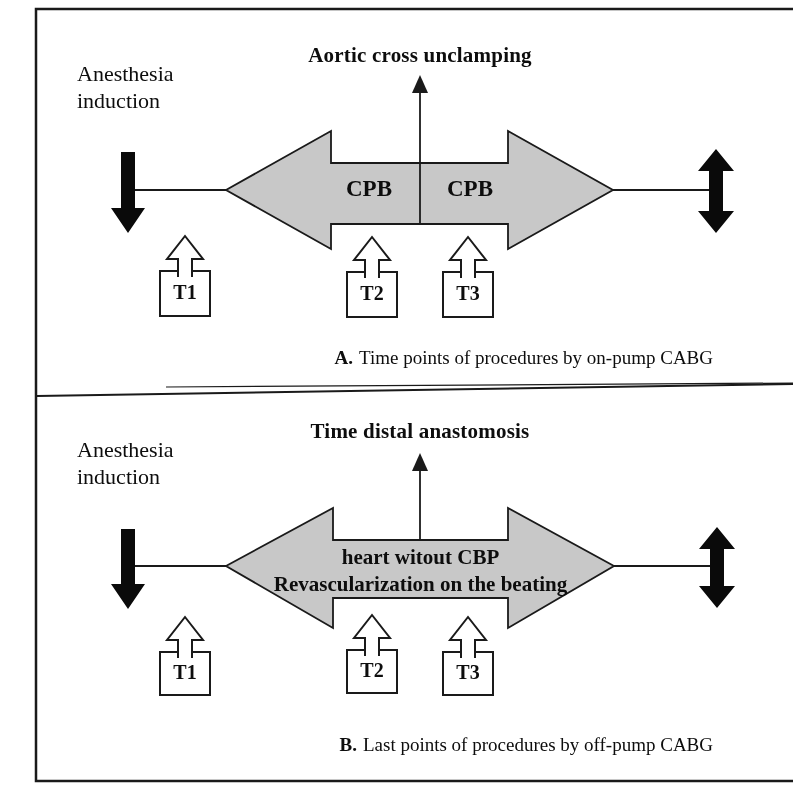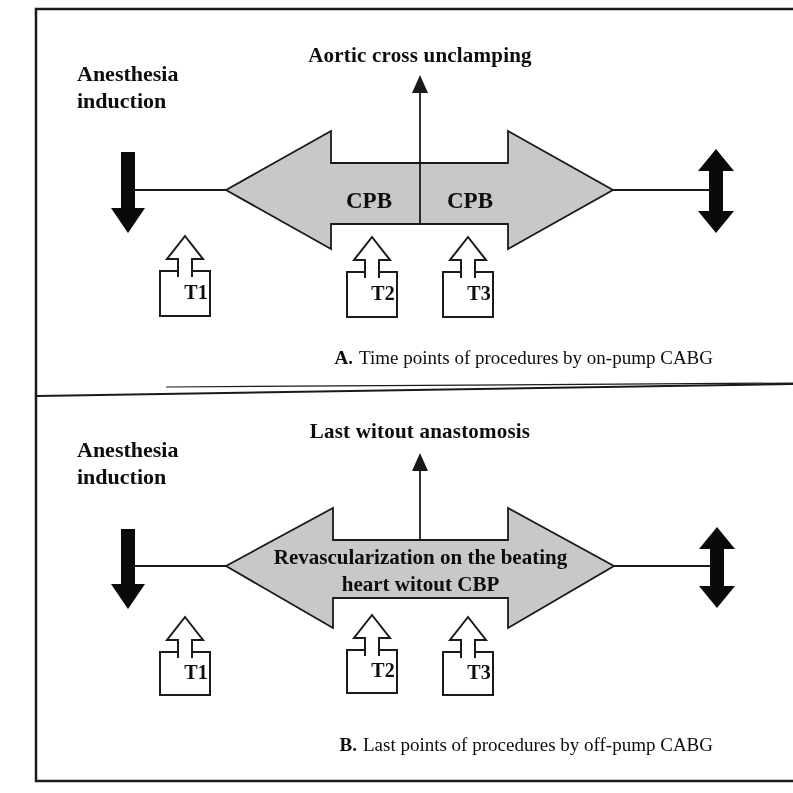--- a/index.html
+++ b/index.html
@@ -6,23 +6,23 @@
   body{
     width:793px;height:793px;position:relative;overflow:hidden;
     background:#ffffff;
     font-family:"Liberation Serif", serif;
     color:#0d0d0d;
   }
   .stage{position:absolute;left:16px;top:0;width:793px;height:793px;}
   svg.shapes{position:absolute;left:0;top:0;}
   .lbl{position:absolute;color:#0d0d0d;}
   .event-title{font-weight:bold;font-size:21px;text-align:center;letter-spacing:.2px;}
-  .start-label{font-weight:bold;font-size:22px;line-height:1.22;text-align:left;}
-  .cpb{font-weight:bold;font-size:23px;text-align:center;margin-top:12px;}
-  .t-label{font-weight:bold;font-size:20px;text-align:center;padding-left:11px;}
+  .start-label{font-weight:normal;font-size:22px;line-height:1.22;text-align:left;}
+  .cpb{font-weight:bold;font-size:23px;text-align:center;}
+  .t-label{font-weight:bold;font-size:20px;text-align:center;}
   .caption{font-size:19px;text-align:right;}
   .caption b{margin-right:6px;}
   .revasc{font-weight:bold;font-size:21px;line-height:1.28;text-align:center;}
 </style>
 </head>
 <body>
 
 <div class="stage">
 
   <svg class="shapes" width="793" height="793" viewBox="0 0 793 793">
@@ -104,30 +104,30 @@
   <div class="lbl cpb" style="left:423px;top:176px;width:62px;">CPB</div>
 
   <div class="lbl t-label" style="left:144px;top:281px;width:50px;">T1</div>
   <div class="lbl t-label" style="left:331px;top:282px;width:50px;">T2</div>
   <div class="lbl t-label" style="left:427px;top:282px;width:50px;">T3</div>
 
   <div class="lbl caption" style="left:97px;top:347px;width:600px;">
     <b>A.</b><span>Time points of procedures by on-pump CABG</span>
   </div>
 
-  <div class="lbl event-title" style="left:204px;top:419px;width:400px;">Last witout anastomosis</div>
+  <div class="lbl event-title" style="left:204px;top:419px;width:400px;">Time distal anastomosis</div>
 
   <div class="lbl start-label" style="left:61px;top:437px;width:160px;">
     <div>Anesthesia</div>
     <div>induction</div>
   </div>
 
   <div class="lbl revasc" style="left:253px;top:544px;width:303px;">
+    <div>heart witout CBP</div>
     <div>Revascularization on the beating</div>
-    <div>heart witout CBP</div>
   </div>
 
   <div class="lbl t-label" style="left:144px;top:661px;width:50px;">T1</div>
   <div class="lbl t-label" style="left:331px;top:659px;width:50px;">T2</div>
   <div class="lbl t-label" style="left:427px;top:661px;width:50px;">T3</div>
 
   <div class="lbl caption" style="left:97px;top:734px;width:600px;">
     <b>B.</b><span>Last points of procedures by off-pump CABG</span>
   </div>
 

